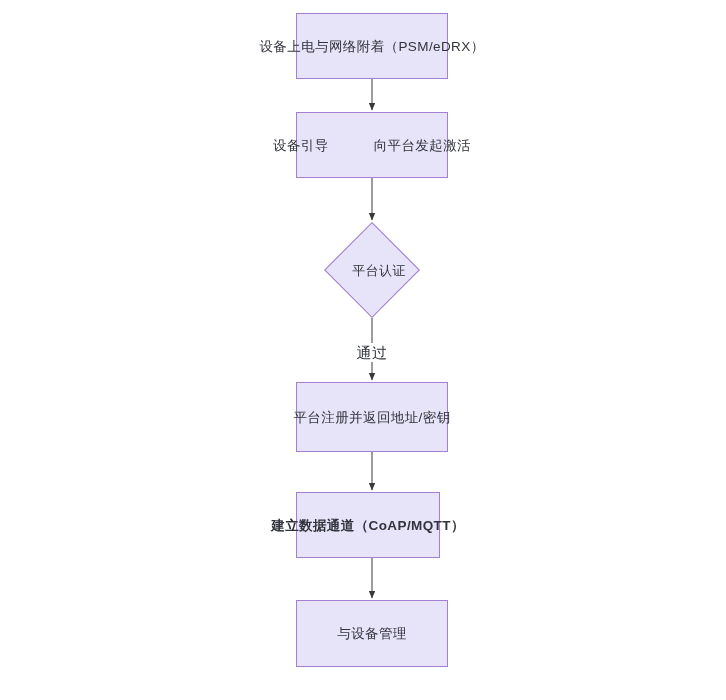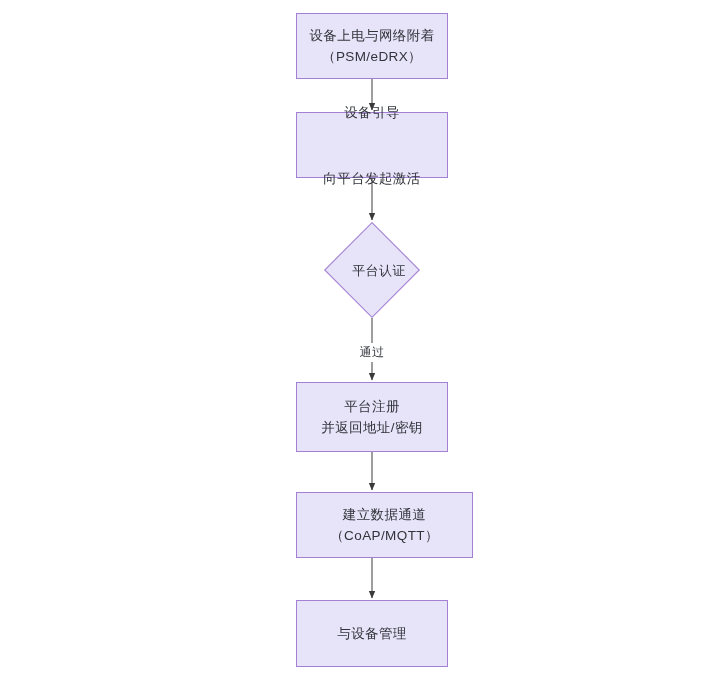--- a/index.html
+++ b/index.html
@@ -34,21 +34,21 @@
     z-index: 1;
   }
 
   
   .node {
     position: absolute;
     box-sizing: border-box;
     background: #e7e3f8;
     border: 1px solid #a480d4;
     display: flex;
-    flex-direction: column;
+    flex-direction: row;
     align-items: center;
     justify-content: center;
     z-index: 2;
   }
   .node .line {
     color: #31343b;
     font-size: 13.5px;
     line-height: 21px;
     letter-spacing: 0.4px;
     white-space: nowrap;
@@ -81,21 +81,21 @@
     text-align: center;
     margin-left: 14px;
   }
 
   
   .edge-label {
     position: absolute;
     z-index: 3;
     background: #ffffff;
     color: #31343b;
-    font-size: 12px;
+    font-size: 15px;
     line-height: 17px;
     letter-spacing: 0.4px;
     padding: 1px 2px;
     white-space: nowrap;
     text-align: left;
   }
 </style>
 </head>
 <body>
 
@@ -134,21 +134,21 @@
     <div class="decision-label">平台认证</div>
   </div>
 
   <div class="edge-label" style="left:372px; top:343px; transform:translateX(-50%);">通过</div>
 
   <div class="node" style="left:296px; top:382px; width:152px; height:70px;">
     <div class="line">平台注册</div>
     <div class="line">并返回地址/密钥</div>
   </div>
 
-  <div class="node" style="left:296px; top:492px; width:177px; height:66px;">
+  <div class="node" style="left:296px; top:492px; width:144px; height:66px;font-weight:bold;">
     <div class="line">建立数据通道</div>
     <div class="line">（CoAP/MQTT）</div>
   </div>
 
   <div class="node" style="left:296px; top:600px; width:152px; height:67px;">
     <div class="line">与设备管理</div>
   </div>
 
 </div>
 

